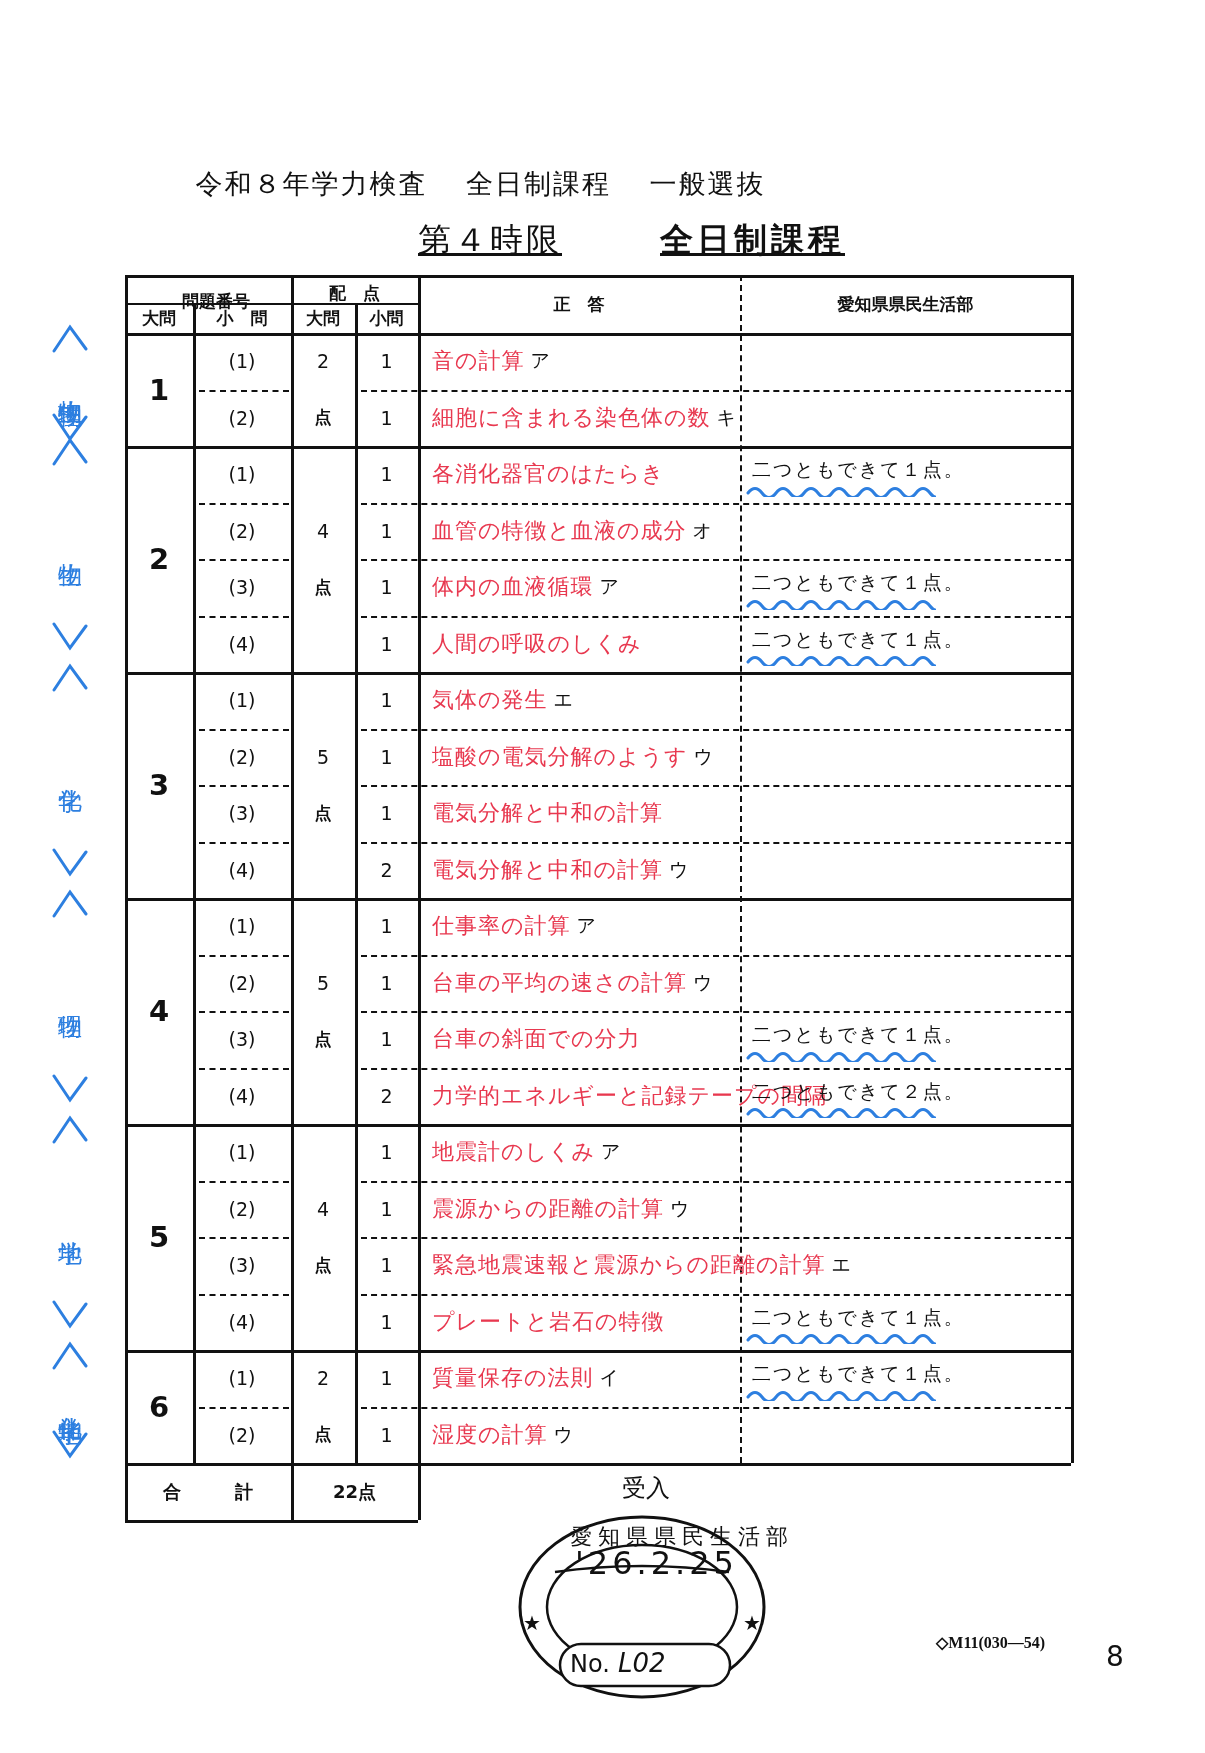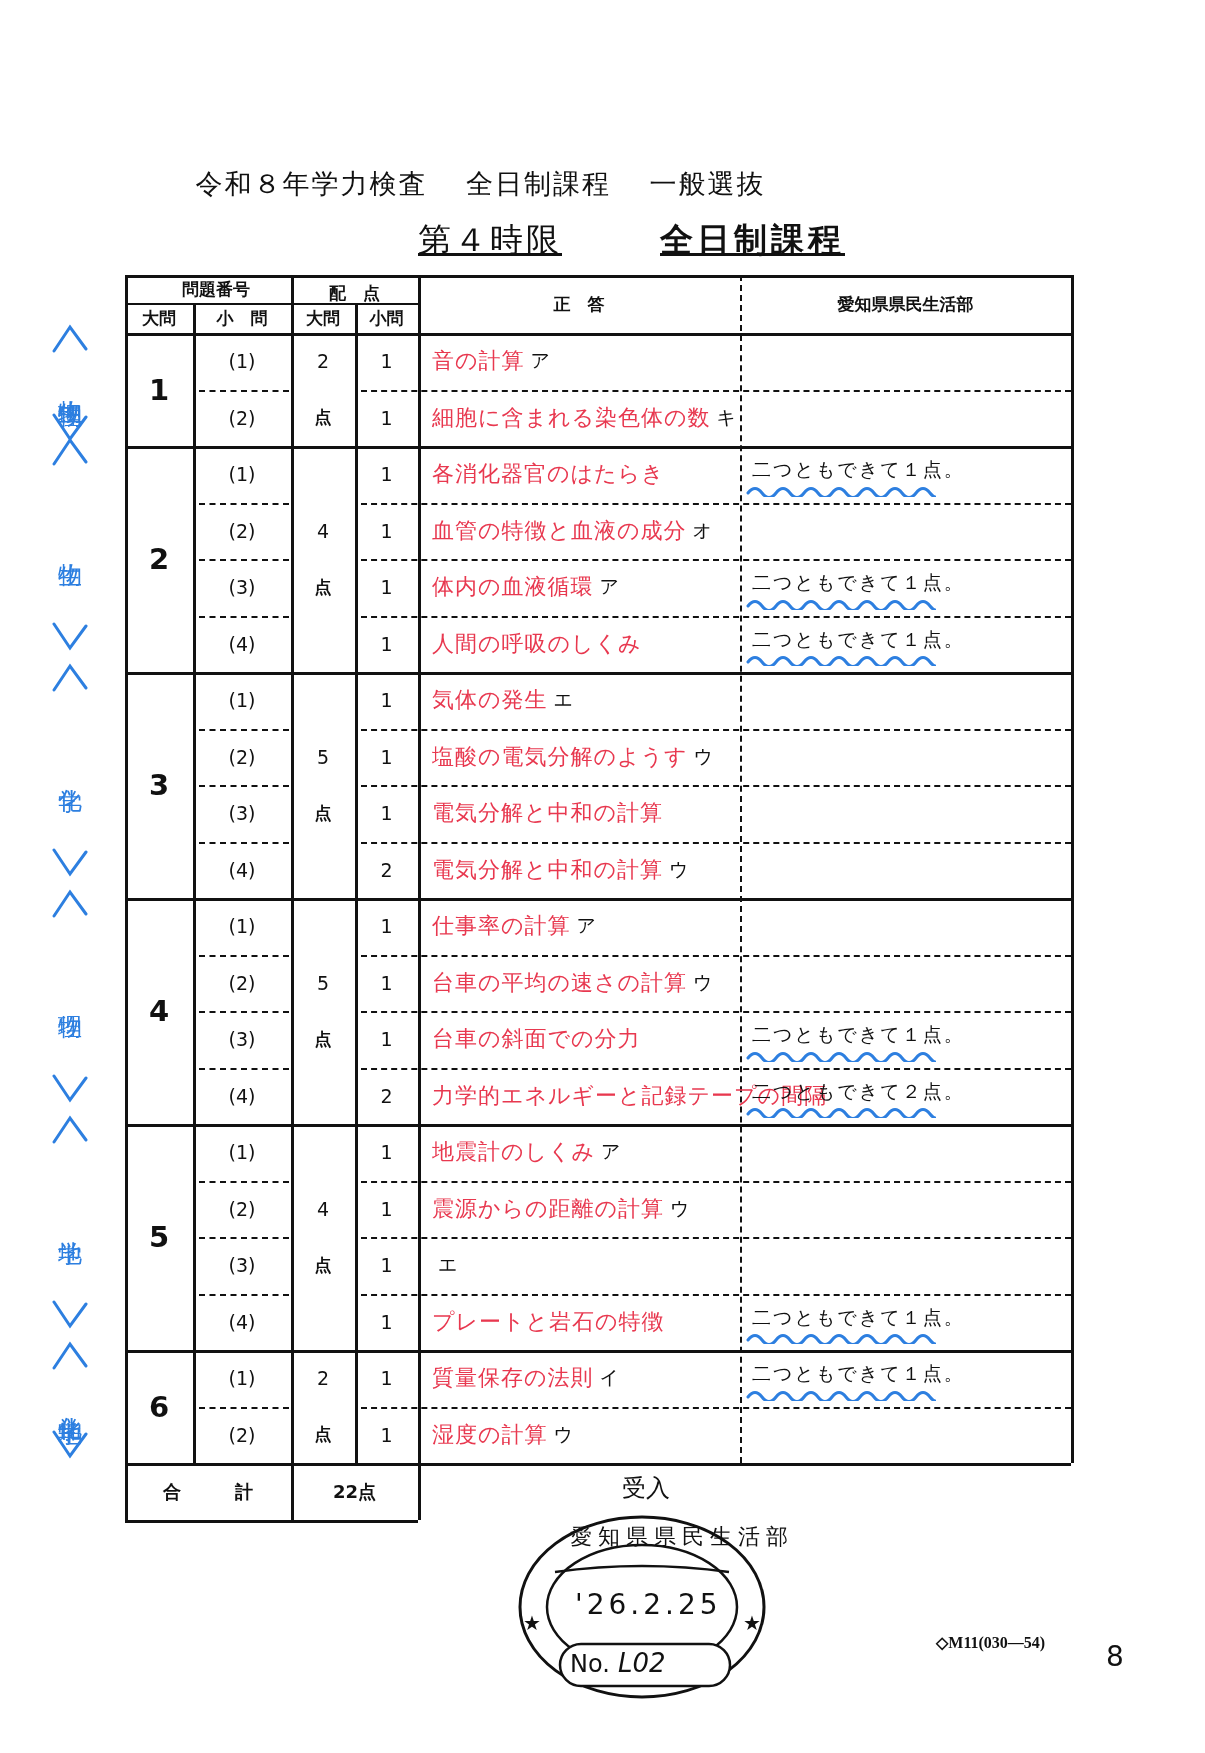--- a/index.html
+++ b/index.html
@@ -53,21 +53,21 @@
       <div class="hline" style="left:0;top:58px;width:946px"></div>
       <div class="vline" style="left:0;top:0;height:1245px"></div>
       <div class="vline" style="left:946px;top:0;height:1188px"></div>
       <div class="vline" style="left:293px;top:0;height:1245px"></div>
       <div class="vdash" style="left:615px;top:0;height:1188px"></div>
       <div class="vline" style="left:68px;top:28px;height:1160px"></div>
       <div class="vline" style="left:166px;top:0;height:1245px"></div>
       <div class="vline" style="left:230px;top:28px;height:1160px"></div>
       <div class="hthin" style="left:0;top:28px;width:293px"></div>
       <div class="hline" style="left:0;top:1245px;width:293px"></div>
-      <div class="hcell" style="left:0px;top:0px;width:182px;height:28px">問題番号</div>
+      <div class="hcell" style="left:0px;top:12px;width:182px;height:28px">問題番号</div>
       <div class="hcell" style="left:166px;top:0px;width:127px;height:36px">配　点</div>
       <div class="hcell" style="left:0px;top:28px;width:68px;height:30px">大問</div>
       <div class="hcell" style="left:68px;top:28px;width:98px;height:30px">小　問</div>
       <div class="hcell" style="left:166px;top:28px;width:64px;height:30px">大問</div>
       <div class="hcell" style="left:230px;top:28px;width:63px;height:30px">小問</div>
       <div class="hcell" style="left:293px;top:0px;width:322px;height:58px">正　答</div>
       <div class="hcell" style="left:615px;top:0px;width:331px;height:58px">愛知県県民生活部</div>
       <div class="cell big" style="left:0;top:58px;width:68px;height:113px">1</div>
       <div class="cell" style="left:166px;top:58px;width:64px;height:56.5px">2</div>
       <div class="cell" style="left:166px;top:114.5px;width:64px;height:56.5px;font-weight:bold;font-size:17px">点</div>
@@ -223,20 +223,21 @@
       <div class="cell" style="left:230px;top:905.5px;width:63px;height:56.5px">1</div>
       <div class="ans" style="left:307px;top:905.5px;height:56.5px">
         <span>震源からの距離の計算</span>
         <span class="sym">ウ</span>
       </div>
       <div class="dash" style="left:74px;top:962px;width:90px"></div>
       <div class="dash" style="left:236px;top:962px;width:710px"></div>
       <div class="cell" style="left:68px;top:962px;width:98px;height:56.5px">(3)</div>
       <div class="cell" style="left:230px;top:962px;width:63px;height:56.5px">1</div>
       <div class="ans" style="left:307px;top:962px;height:56.5px">
+        <span>緊急地震速報と震源からの距離の計算</span>
         <span class="sym">エ</span>
       </div>
       <div class="dash" style="left:74px;top:1018.5px;width:90px"></div>
       <div class="dash" style="left:236px;top:1018.5px;width:710px"></div>
       <div class="cell" style="left:68px;top:1018.5px;width:98px;height:56.5px">(4)</div>
       <div class="cell" style="left:230px;top:1018.5px;width:63px;height:56.5px">1</div>
       <div class="ans" style="left:307px;top:1018.5px;height:56.5px">
         <span>プレートと岩石の特徴</span>
         <span class="sym"></span>
       </div>
@@ -344,19 +345,19 @@
   <svg class="stamp" viewBox="0 0 255 190">
     <ellipse cx="127" cy="95" rx="122" ry="90" fill="none" stroke="#111" stroke-width="3"></ellipse>
     <ellipse cx="127" cy="95" rx="95" ry="62" fill="none" stroke="#111" stroke-width="2.5"></ellipse>
     <path d="M40 60 Q127 48 214 60" fill="none" stroke="#111" stroke-width="2.5"></path>
     <rect x="45" y="132" width="170" height="42" rx="21" fill="#fff" stroke="#111" stroke-width="2.5"></rect>
     <text x="8" y="118" font-size="20" fill="#111">★</text>
     <text x="228" y="118" font-size="20" fill="#111">★</text>
   </svg>
   <div class="abs" style="left:570px;top:1522px;font-size:22px;letter-spacing:6px;">愛知県県民生活部</div>
   <div class="abs" style="left:622px;top:1472px;font-size:24px;">受入</div>
-  <div class="abs" style="left:575px;top:1588px;font-size:28px;letter-spacing:4px;">'26.2.25</div>
+  <div class="abs" style="left:575px;top:1544px;font-size:32px;letter-spacing:4px;">'26.2.25</div>
   <div class="abs" style="left:570px;top:1650px;font-size:24px;">No.</div>
   <div class="abs" style="left:618px;top:1648px;font-size:26px;font-style:italic;">L02</div>
 
   <div class="code">◇M11(030—54)</div>
   <div class="pageno">8</div>
 </div>
 
 </body></html>

